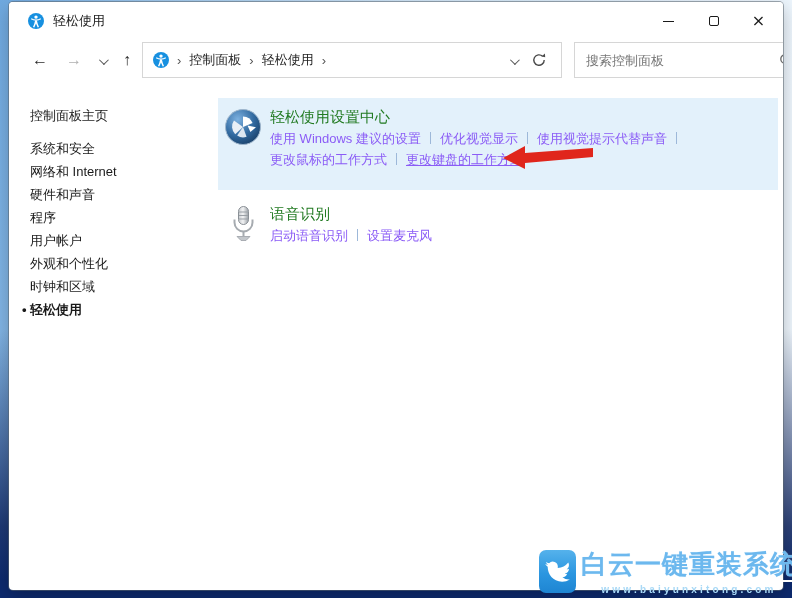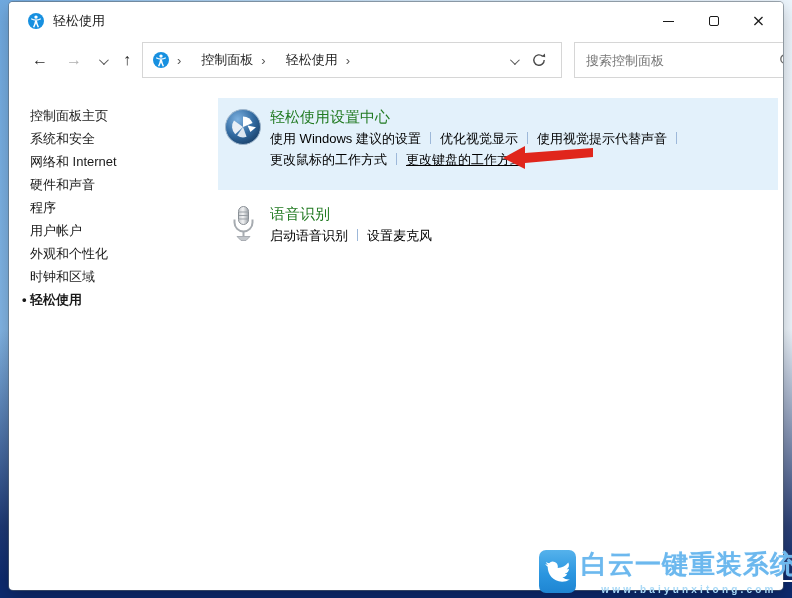--- a/index.html
+++ b/index.html
@@ -36,51 +36,51 @@
   .nav-btn{ font-size:16px; line-height:1; padding:0 9px; color:#2b2b2b; }
   .nav-btn.disabled{ color:#b0b0b0; }
   .chev{ display:inline-block; width:7px; height:7px; border-right:1.4px solid #555; border-bottom:1.4px solid #555; transform:rotate(45deg) translateY(-2px); }
   .chev-wrap{ padding:0 8px; }
   .addr-box{
     position:absolute; left:133px; top:2px; width:420px; height:36px;
     border:1px solid #d6d6d6; background:#fff; display:flex; align-items:center; font-size:13px; color:#1f1f1f;
   }
   .addr-box .crumb-icon{ width:16px; height:16px; margin-left:10px; }
   .crumb-sep{ color:#555; padding:0 8px; font-size:13px; }
-  .crumb-item{ cursor:default;margin-left:12px; }
+  .crumb-item{ cursor:default; }
   .addr-right{ margin-left:auto; display:flex; align-items:center; }
   .addr-right .chev-wrap{ padding:0 14px; }
   .refresh{ width:16px; height:16px; margin-right:14px; }
   .search-box{
     position:absolute; left:565px; top:2px; width:234px; height:36px;
     border:1px solid #d6d6d6; background:#fff; display:flex; align-items:center;
   }
   .search-box input{
     border:none; outline:none; flex:1; font-size:13px; padding-left:11px;
     font-family:"Liberation Sans","DejaVu Sans",sans-serif; color:#333;
   }
   .search-box input::placeholder{ color:#757575; }
   .search-icon{ width:15px; height:15px; margin-right:13px; flex:0 0 auto; }
 
   
   .sidebar{ position:absolute; left:0; top:102px; width:200px; font-size:13px; color:#1a1a1a; }
   .side-item{ padding-left:21px; height:23px; line-height:23px; cursor:default; white-space:nowrap; }
-  .side-home{ }
+  .side-home{ margin-bottom:10px; }
   .side-item.active{ font-weight:bold; position:relative; }
   .side-item.active .bullet{ position:absolute; left:13px; top:0; font-weight:bold; }
 
   
   .main{ position:absolute; left:209px; top:96px; width:560px; }
   .section{ display:flex; padding:6px 0 6px 6px; }
   .section.highlight{ background:#e3f1fb; padding-top:8px; padding-bottom:20px; }
   .icon-col{ width:46px; flex:0 0 auto; padding-top:2px; }
   .txt-col{ flex:1; }
   .sec-title{ font-size:15px; color:#217a21; line-height:22px; cursor:pointer; display:inline-block; }
   .link-row{ font-size:13px; line-height:20px; margin-top:1px; }
-  .cp-link{ color:#000000; text-decoration:none; cursor:pointer; }
+  .cp-link{ color:#8b5cf6; text-decoration:none; cursor:pointer; }
   .cp-link.underlined{ text-decoration:underline; }
   .sep{ display:inline-block; width:0; height:12px; border-left:1px solid #9db8d9; margin:0 9px; vertical-align:-1px; }
   .section.speech{ margin-top:7px; }
   .mic-wrap{ padding-left:7px; }
 
   
   .red-arrow{ position:absolute; left:491px; top:141px; width:96px; height:28px; z-index:6; pointer-events:none; }
 
   
   .watermark{ position:absolute; left:539px; top:550px; display:flex; align-items:flex-start; z-index:20; }

